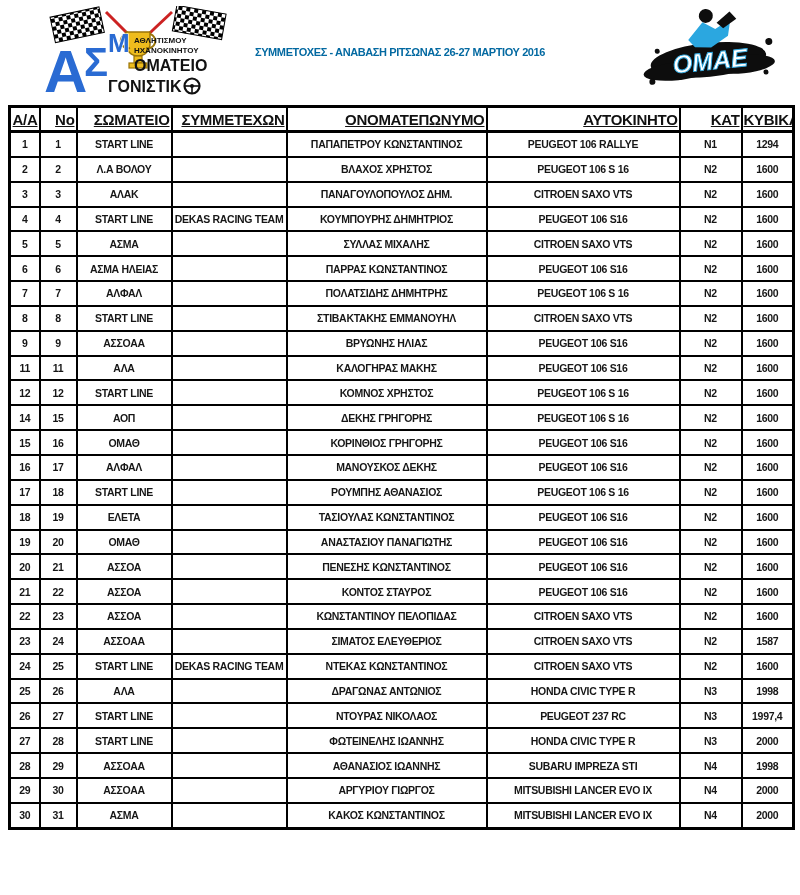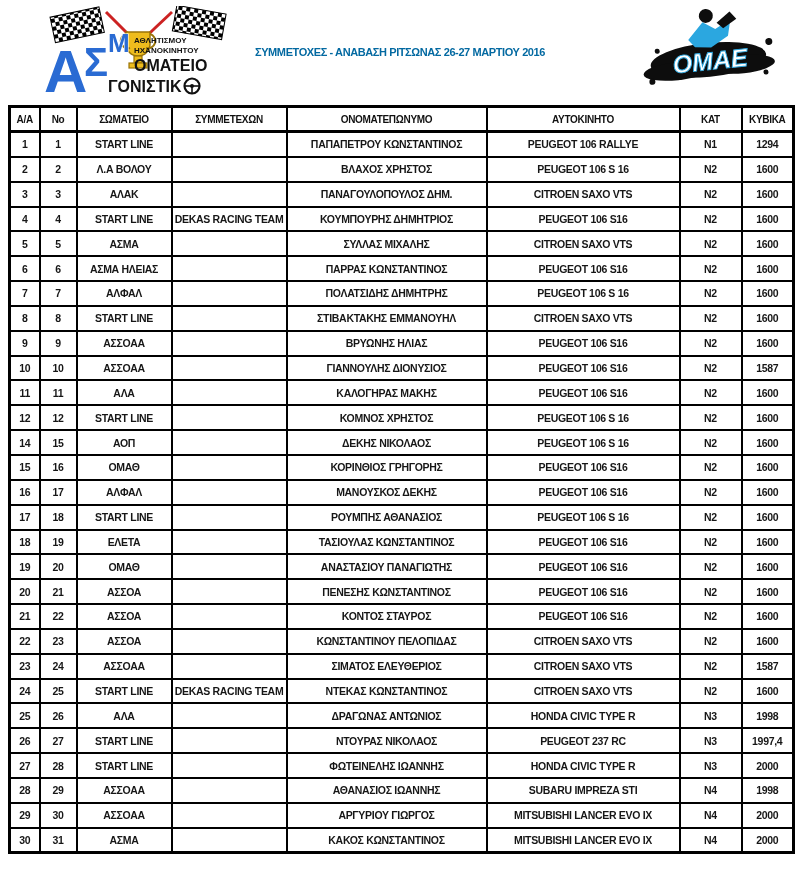--- a/index.html
+++ b/index.html
@@ -17,23 +17,23 @@
     white-space:nowrap;
   }
   
   .entries-wrap{position:absolute;top:105px;left:8px;width:784px;}
   table.entries{
     width:784px;border-collapse:collapse;table-layout:fixed;
     border:3px solid #000;
   }
   table.entries th{
     border:2px solid #000;border-bottom:3px solid #000;
-    height:22px;font-size:10px;font-weight:bold;letter-spacing:-0.3px;
-    text-align:center;vertical-align:middle;padding:0 1px;
-    white-space:nowrap;overflow:hidden;
+    height:22px;font-size:15px;font-weight:bold;letter-spacing:-0.3px;
+    text-align:right;vertical-align:middle;padding:0 1px;
+    white-space:nowrap;overflow:hidden;text-decoration:underline;
   }
   table.entries td{
     border:2px solid #000;height:22.85px;
     font-size:10.5px;font-weight:bold;letter-spacing:-0.3px;
     text-align:center;vertical-align:middle;padding:0 1px;
     white-space:nowrap;overflow:hidden;color:#161616;
   }
 </style>
 </head>
 <body>
@@ -224,30 +224,20 @@
           <td>9</td>
           <td>9</td>
           <td>ΑΣΣΟΑΑ</td>
           <td></td>
           <td>ΒΡΥΩΝΗΣ ΗΛΙΑΣ</td>
           <td>PEUGEOT 106 S16</td>
           <td>N2</td>
           <td>1600</td>
         </tr>
         <tr>
-          <td>10</td>
-          <td>10</td>
-          <td>ΑΣΣΟΑΑ</td>
-          <td></td>
-          <td>ΓΙΑΝΝΟΥΛΗΣ ΔΙΟΝΥΣΙΟΣ</td>
-          <td>PEUGEOT 106 S16</td>
-          <td>N2</td>
-          <td>1587</td>
-        </tr>
-        <tr>
           <td>11</td>
           <td>11</td>
           <td>ΑΛΑ</td>
           <td></td>
           <td>ΚΑΛΟΓΗΡΑΣ ΜΑΚΗΣ</td>
           <td>PEUGEOT 106 S16</td>
           <td>N2</td>
           <td>1600</td>
         </tr>
         <tr>
@@ -258,21 +248,21 @@
           <td>ΚΟΜΝΟΣ ΧΡΗΣΤΟΣ</td>
           <td>PEUGEOT 106 S 16</td>
           <td>N2</td>
           <td>1600</td>
         </tr>
         <tr>
           <td>14</td>
           <td>15</td>
           <td>ΑΟΠ</td>
           <td></td>
-          <td>ΔΕΚΗΣ ΝΙΚΟΛΑΟΣ</td>
+          <td>ΔΕΚΗΣ ΓΡΗΓΟΡΗΣ</td>
           <td>PEUGEOT 106 S 16</td>
           <td>N2</td>
           <td>1600</td>
         </tr>
         <tr>
           <td>15</td>
           <td>16</td>
           <td>ΟΜΑΘ</td>
           <td></td>
           <td>ΚΟΡΙΝΘΙΟΣ ΓΡΗΓΟΡΗΣ</td>

